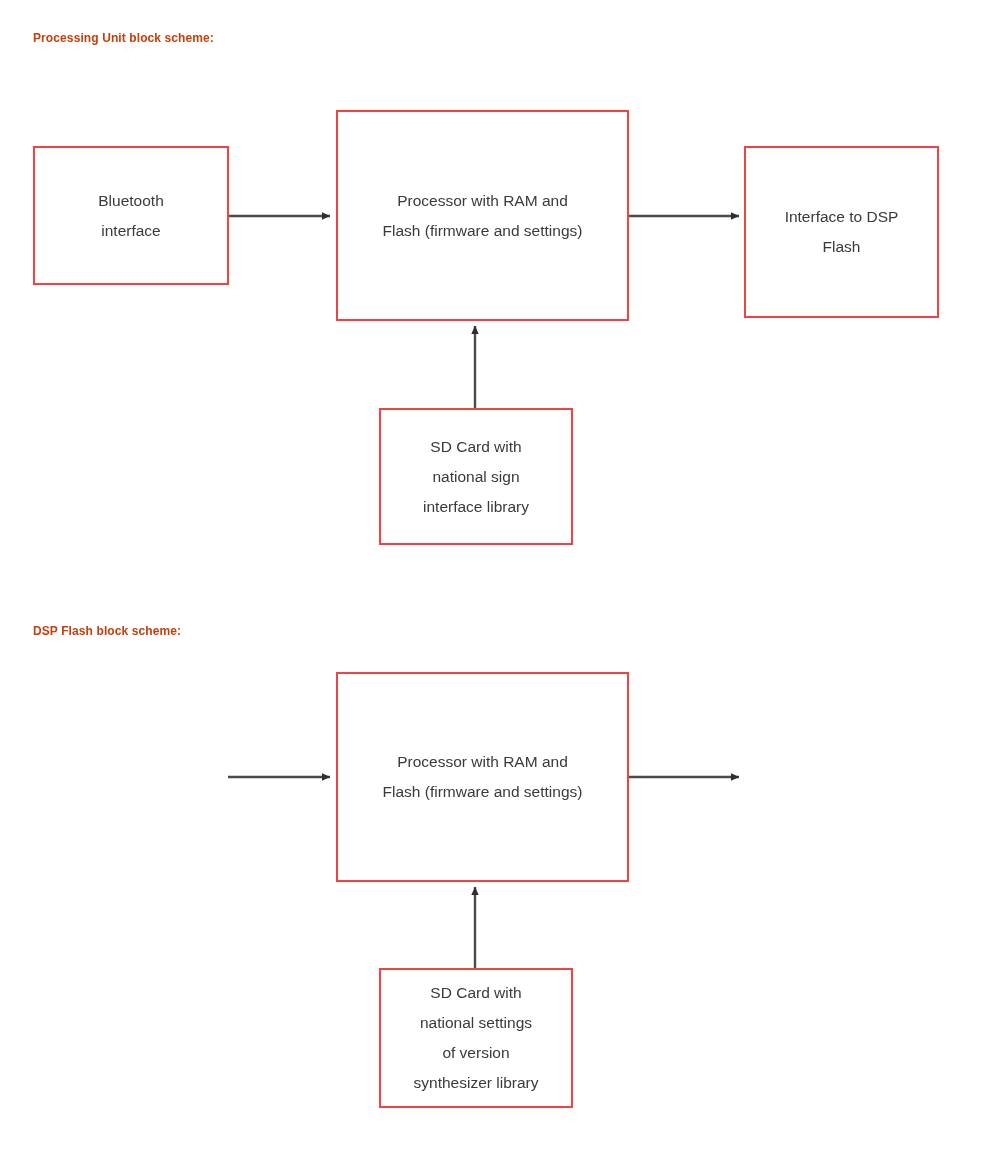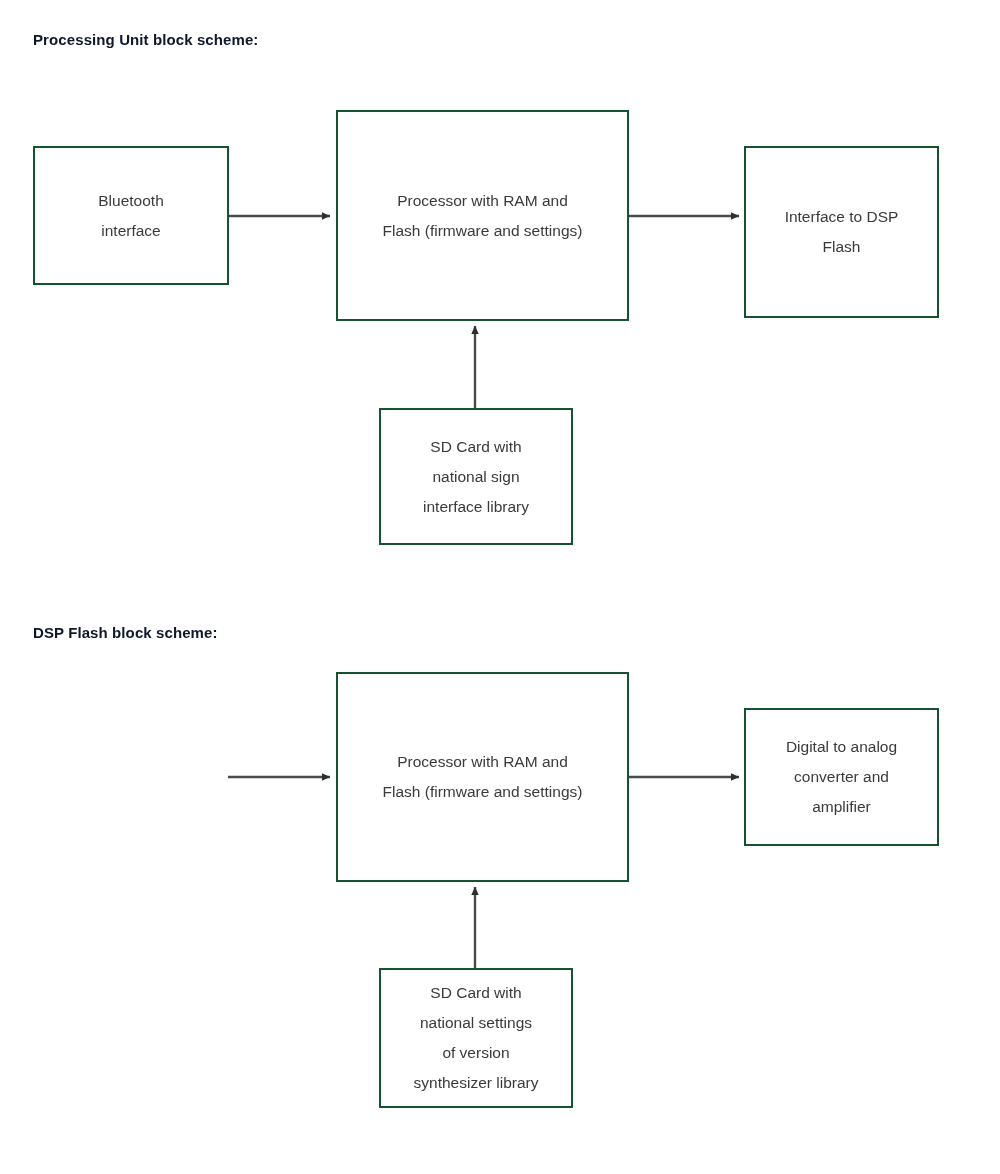--- a/index.html
+++ b/index.html
@@ -16,30 +16,30 @@
     overflow: hidden;
   }
   .canvas {
     position: absolute;
     left: 0; top: 0;
     width: 1000px;
     height: 1174px;
   }
   .scheme-title {
     position: absolute;
-    font-size: 15px;
+    font-size: 12px;
     font-weight: 600;
-    color: #0f172a;
+    color: #c2410c;
     letter-spacing: 0.1px;
     white-space: nowrap;
   }
   .block {
     position: absolute;
     box-sizing: border-box;
-    border: 2px solid #14532d;
+    border: 2px solid #ef4444;
     background: #ffffff;
     display: flex;
     flex-direction: column;
     align-items: center;
     justify-content: center;
   }
   .block .line {
     display: block;
     font-size: 15.5px;
     line-height: 30px;
@@ -100,25 +100,20 @@
   </div>
 
   <div class="scheme-title" style="left:33px; top:624px;">DSP Flash block scheme:</div>
 
 
   <div class="block" style="left:336px; top:672px; width:293px; height:210px;">
     <span class="line">Processor with RAM and</span>
     <span class="line">Flash (firmware and settings)</span>
   </div>
 
-  <div class="block" style="left:744px; top:708px; width:195px; height:138px;">
-    <span class="line">Digital to analog</span>
-    <span class="line">converter and</span>
-    <span class="line">amplifier</span>
-  </div>
 
   <div class="block" style="left:379px; top:968px; width:194px; height:140px;">
     <span class="line">SD Card with</span>
     <span class="line">national settings</span>
     <span class="line">of version</span>
     <span class="line">synthesizer library</span>
   </div>
 
 </div>
 

